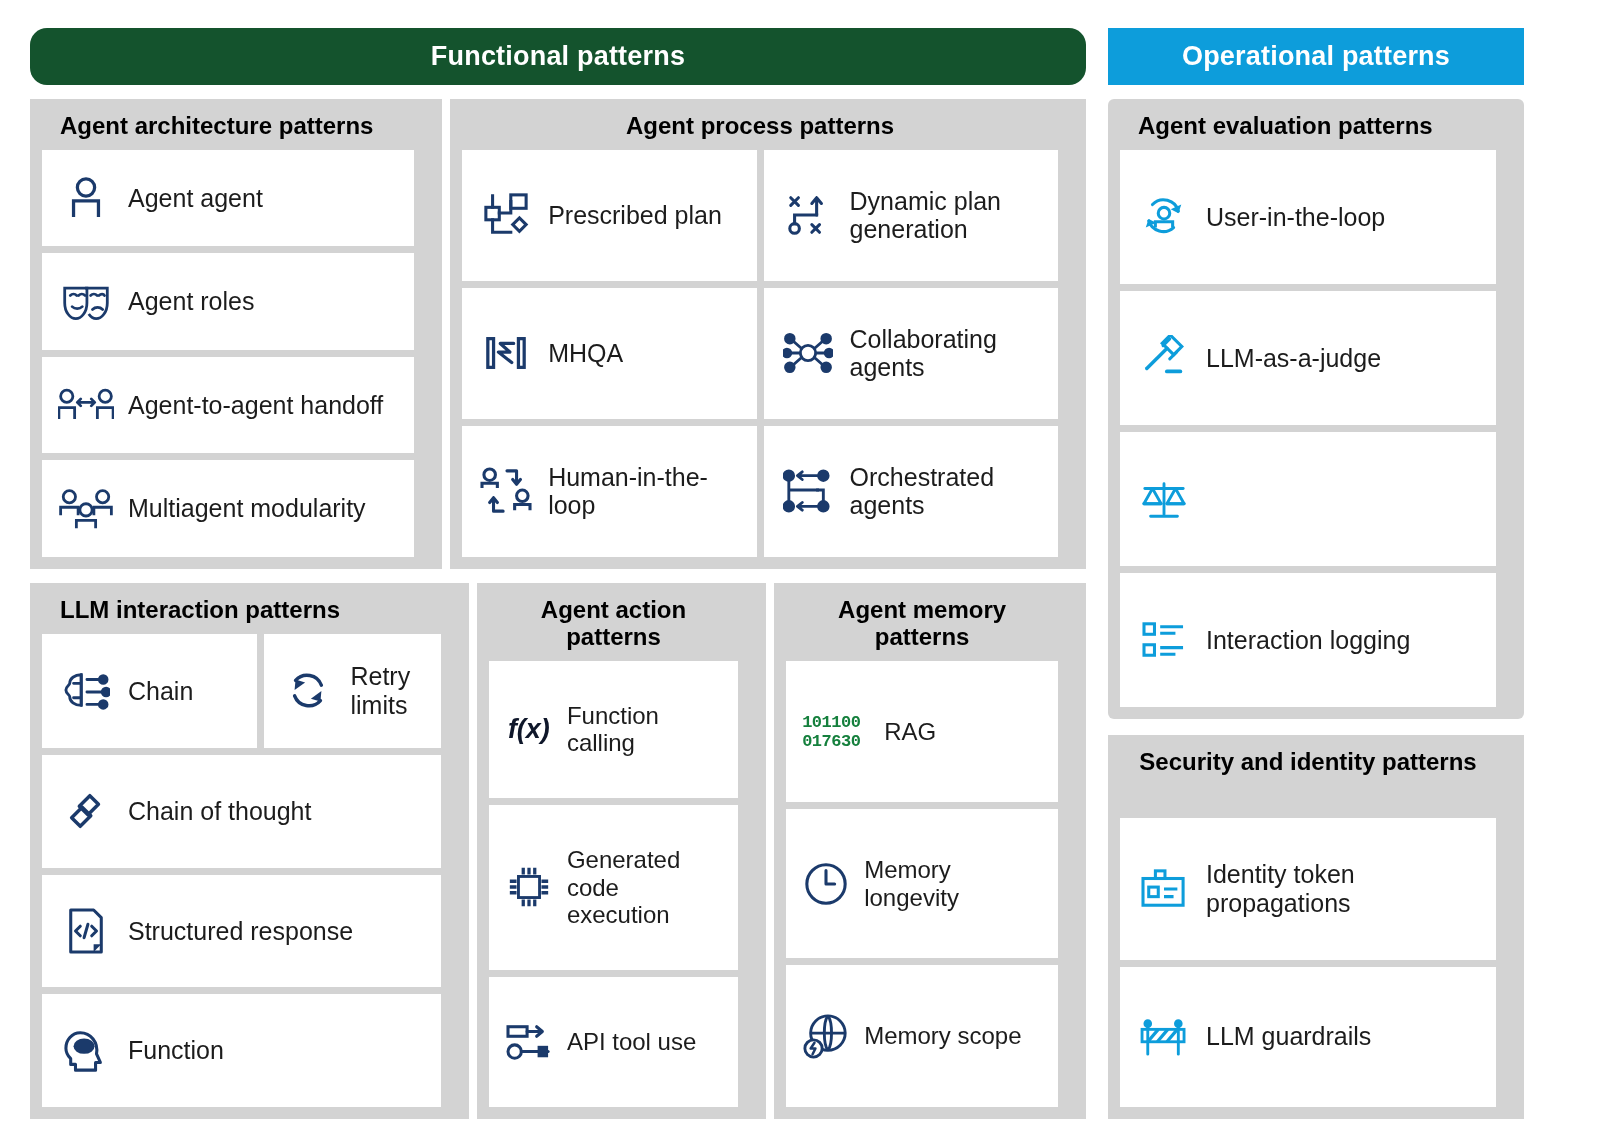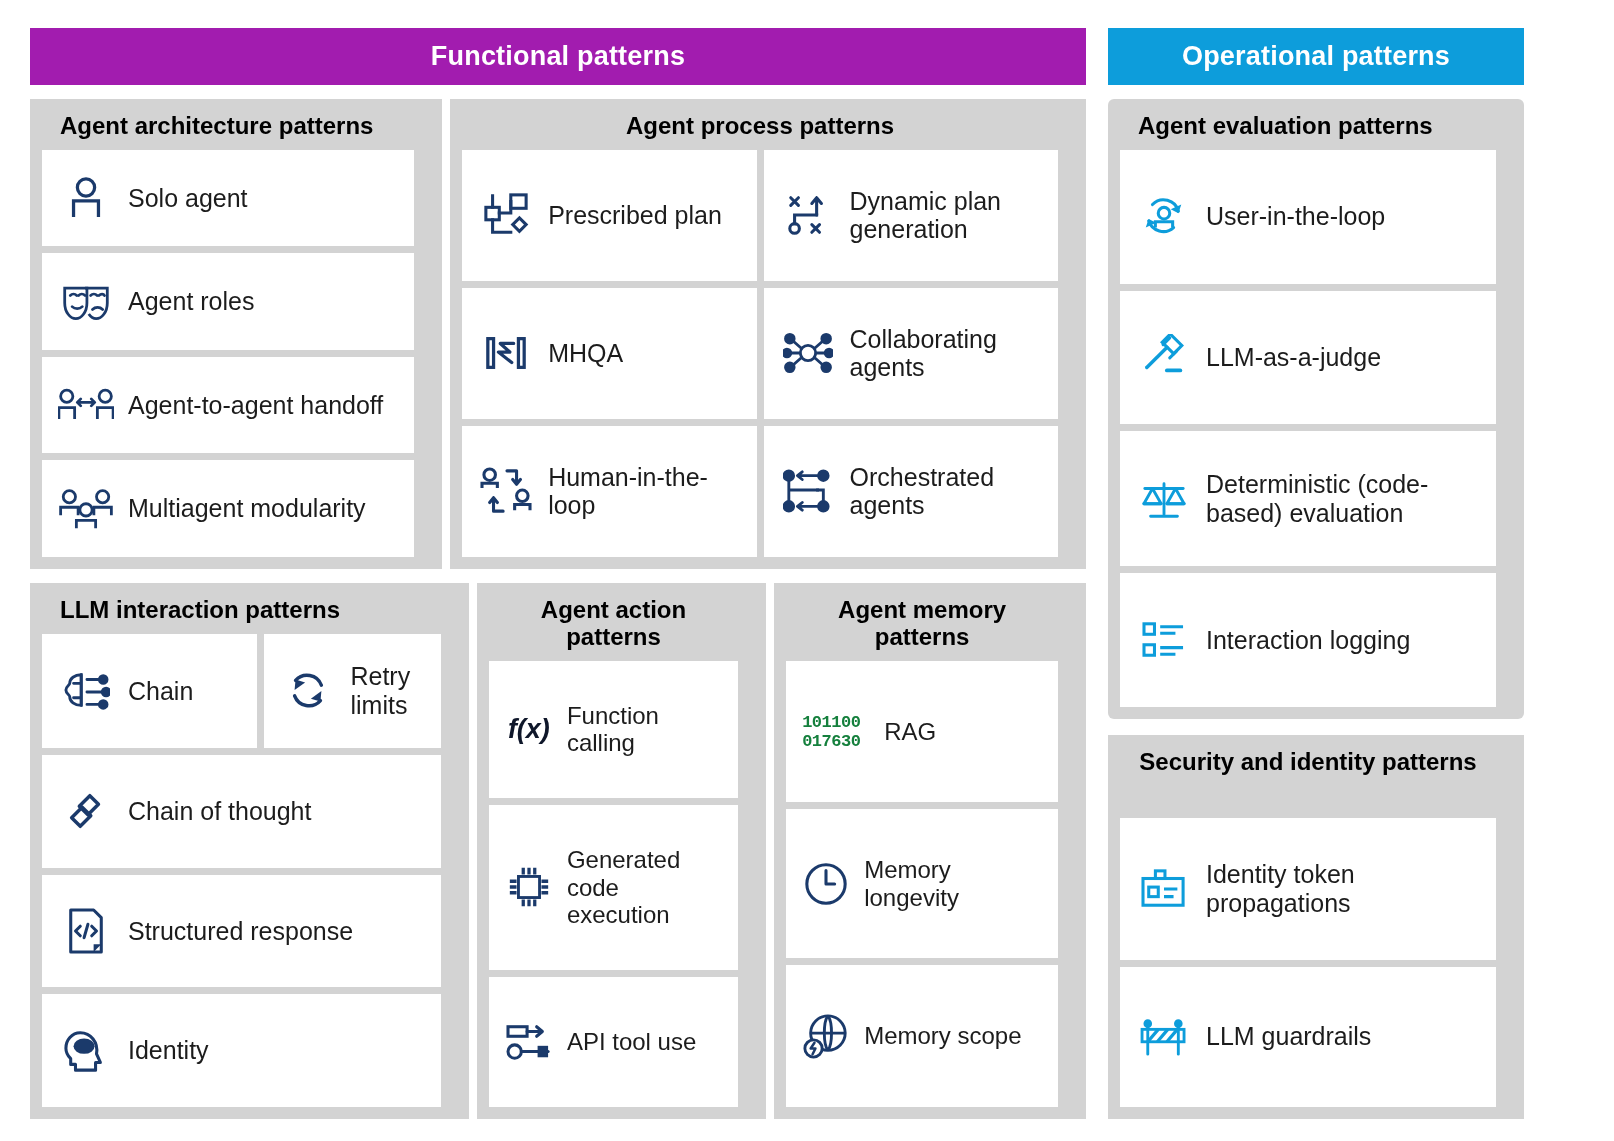--- a/index.html
+++ b/index.html
@@ -23,21 +23,21 @@
 
   
   .banner {
     height: 57px;
     display: flex; align-items: center; justify-content: center;
     color: #ffffff;
     font-size: 27px; font-weight: bold;
     letter-spacing: .2px;
     flex: 0 0 auto;
   }
-  .banner-functional { background: #a21caf; }
+  .banner-functional { background: #14532d; border-radius: 17px; }
   .banner-operational { background: #0d9ddb; }
 
   
   .panel {
     background: #d3d3d3;
     padding: 10px 28px 12px 12px;
     display: flex; flex-direction: column;
   }
   .panel-title {
     text-align: center;
@@ -105,21 +105,21 @@
         <div class="panel-title left">Agent architecture patterns</div>
         <div class="panel-body">
 
           <div class="card">
             <span class="ico">
               <svg width="46" height="46" viewBox="0 0 48 48" fill="none" stroke="#1b3a6b" stroke-width="3.4">
                 <circle cx="24" cy="13" r="9"></circle>
                   <path d="M11 42V27h26v15" stroke-linecap="square"></path>
               </svg>
             </span>
-            <span class="lbl">Solo agent</span>
+            <span class="lbl">Agent agent</span>
           </div>
 
           <div class="card">
             <span class="ico">
               <svg width="50" height="46" viewBox="0 0 54 48" fill="none" stroke="#1b3a6b" stroke-width="3">
                 <path d="M4 9h24v16c0 10-6 17-12 17S4 35 4 25z"></path>
                 <path d="M10 17c2-2 5-2 7 0M19 17c2-2 5-2 7 0" stroke-linecap="round"></path>
                 <path d="M12 29c3 3 8 3 11 0" stroke-linecap="round"></path>
                 <path d="M26 9h24v16c0 10-6 17-12 17-3 0-6-2-8-5"></path>
                 <path d="M32 17c2-2 5-2 7 0M41 17c2-2 5-2 6 0" stroke-linecap="round"></path>
@@ -305,21 +305,21 @@
             <span class="lbl">Structured response</span>
           </div>
 
           <div class="card">
             <span class="ico">
               <svg width="44" height="48" viewBox="0 0 46 50" fill="none" stroke="#1b3a6b" stroke-width="3.2">
                 <path d="M33 45v-8h5l-4-9c2-12-6-22-17-22C8 6 2 14 2 22c0 5 2 8 5 11v6h5v6z" stroke-linejoin="round"></path>
                 <ellipse cx="21" cy="20" rx="11" ry="8" fill="#1b3a6b" stroke="none"></ellipse>
               </svg>
             </span>
-            <span class="lbl">Identity</span>
+            <span class="lbl">Function</span>
           </div>
 
         </div>
       </div>
 
       <div class="panel p-act">
         <div class="panel-title">Agent action patterns</div>
         <div class="panel-body">
 
           <div class="card sm">
@@ -440,21 +440,20 @@
           <span class="ico">
             <svg width="50" height="46" viewBox="0 0 52 48" fill="none" stroke="#0d9ddb" stroke-width="3">
               <path d="M26 8v32M12 42h28" stroke-linecap="round"></path>
               <path d="M6 13h40" stroke-linecap="round"></path>
               <path d="M14 13L5 29h18z" stroke-linejoin="round"></path>
               <path d="M5 29h18" stroke-linecap="round"></path>
               <path d="M38 13l-9 16h18z" stroke-linejoin="round"></path>
               <path d="M29 29h18" stroke-linecap="round"></path>
             </svg>
           </span>
-          <span class="lbl">Deterministic (code-based) evaluation</span>
         </div>
 
         <div class="card">
           <span class="ico">
             <svg width="46" height="40" viewBox="0 0 48 42" fill="none" stroke="#0d9ddb" stroke-width="3.2">
               <rect x="3" y="4" width="11" height="11"></rect>
               <rect x="3" y="26" width="11" height="11"></rect>
               <path d="M20 7h24M20 14h16M20 29h24M20 36h16" stroke-linecap="butt"></path>
             </svg>
           </span>

